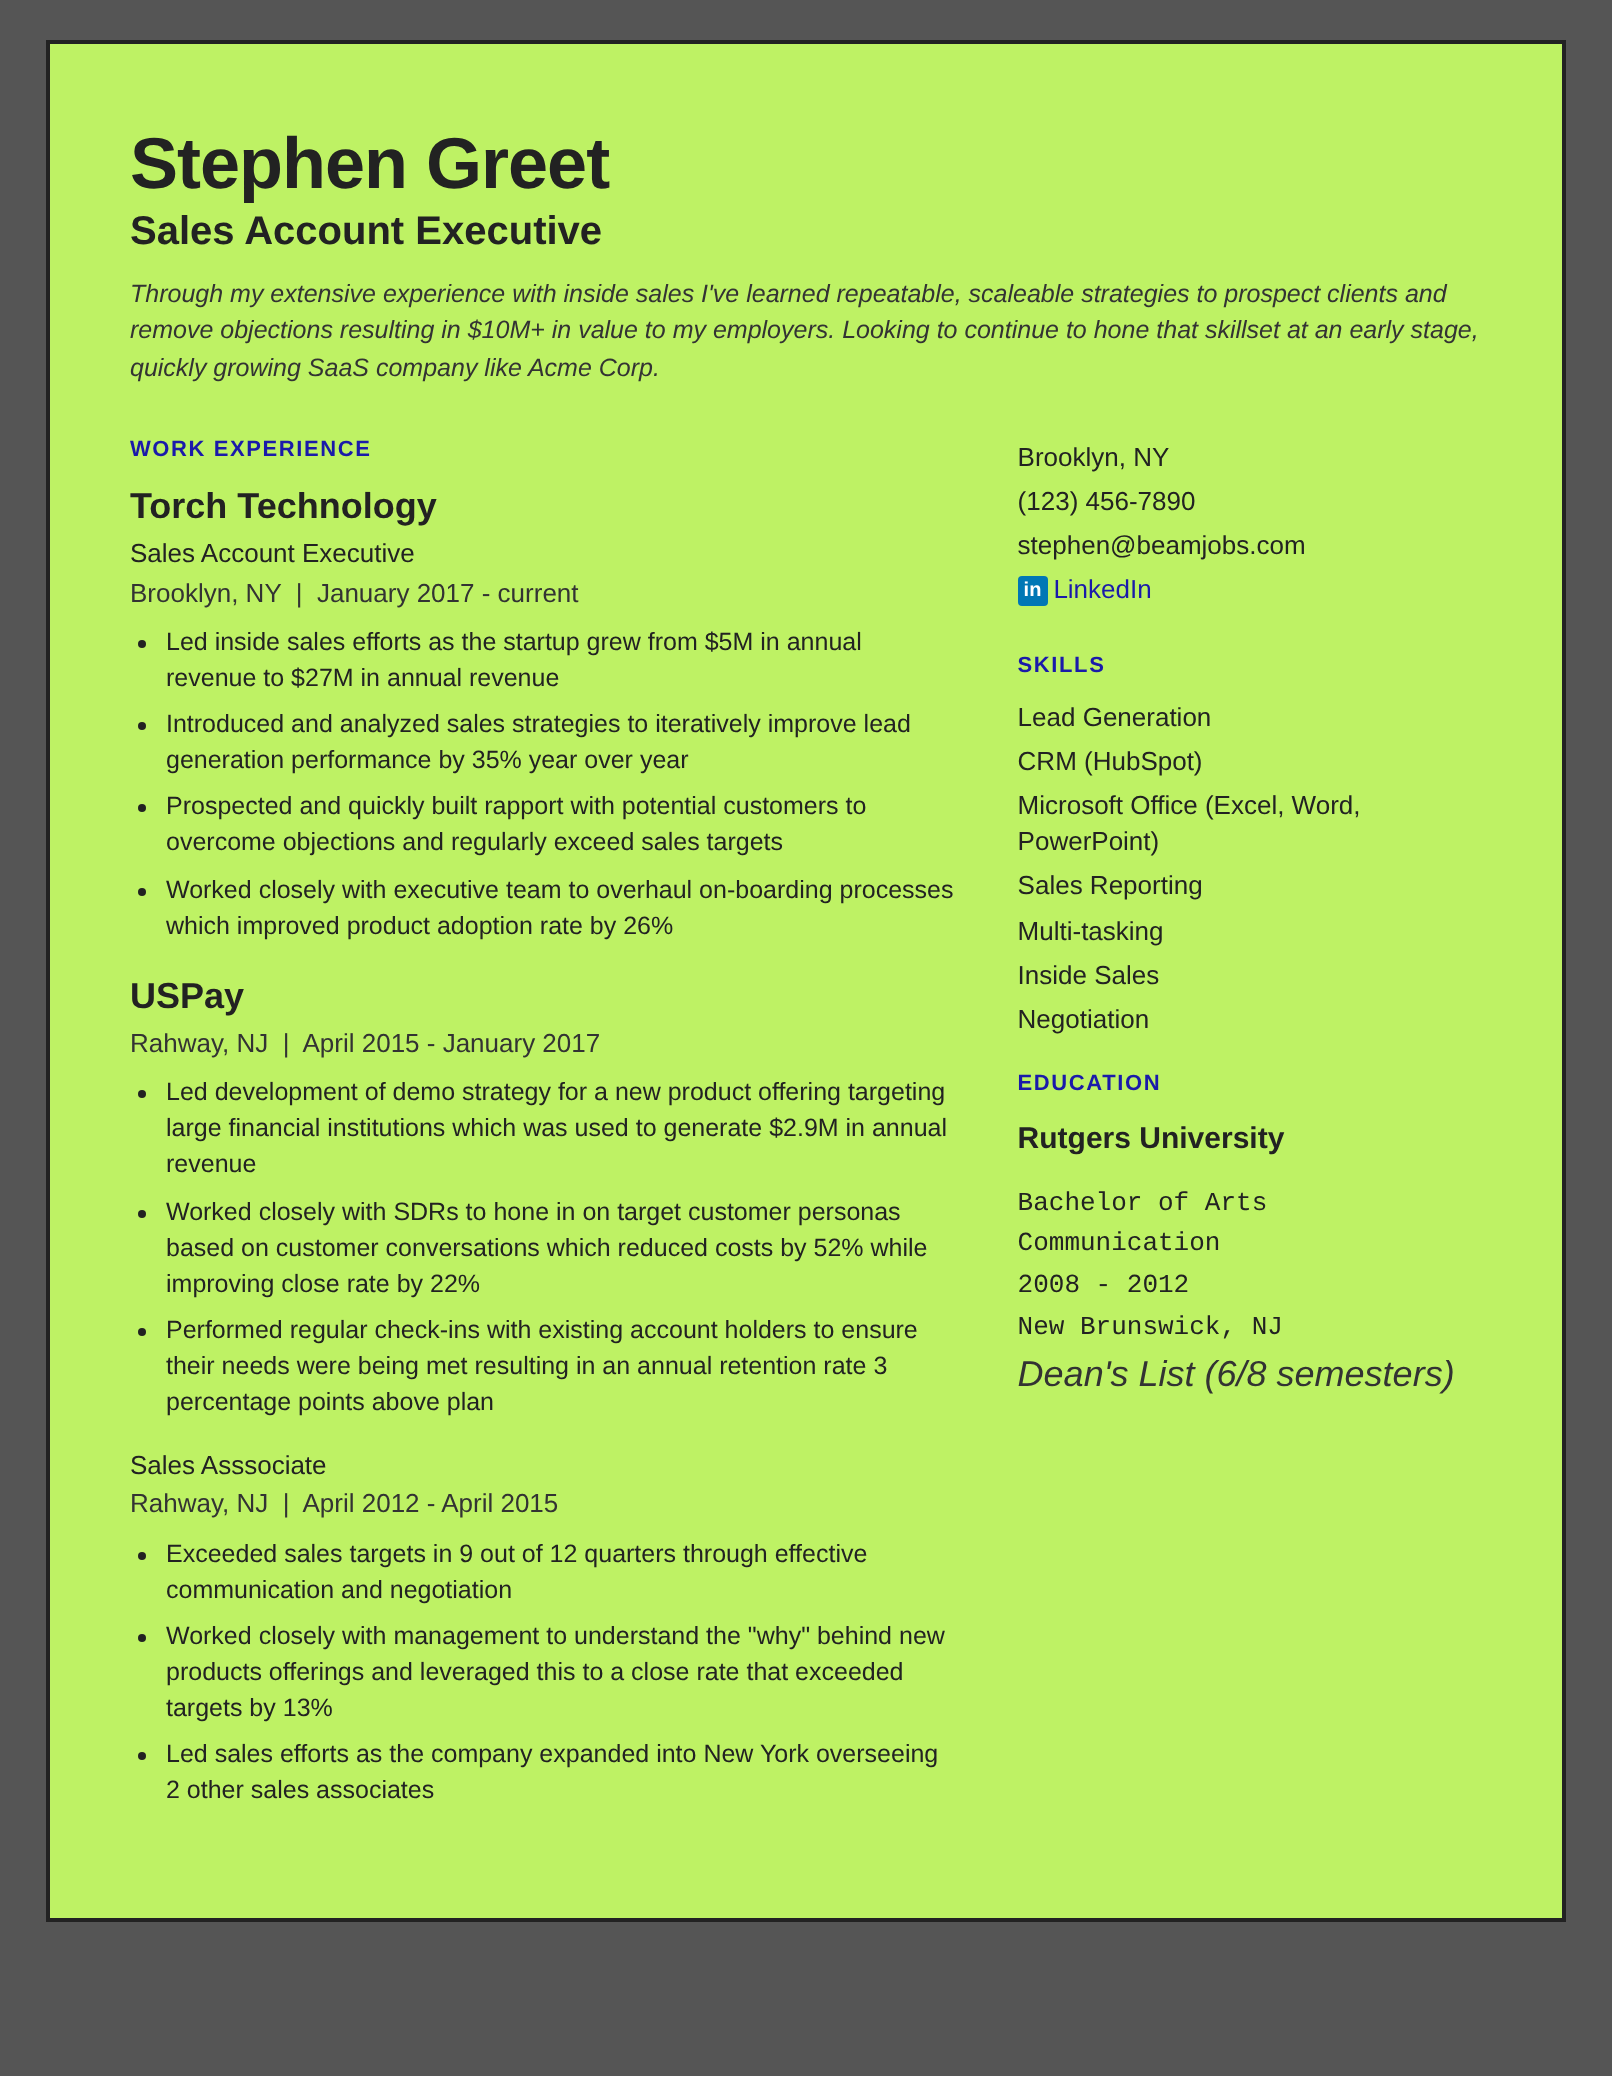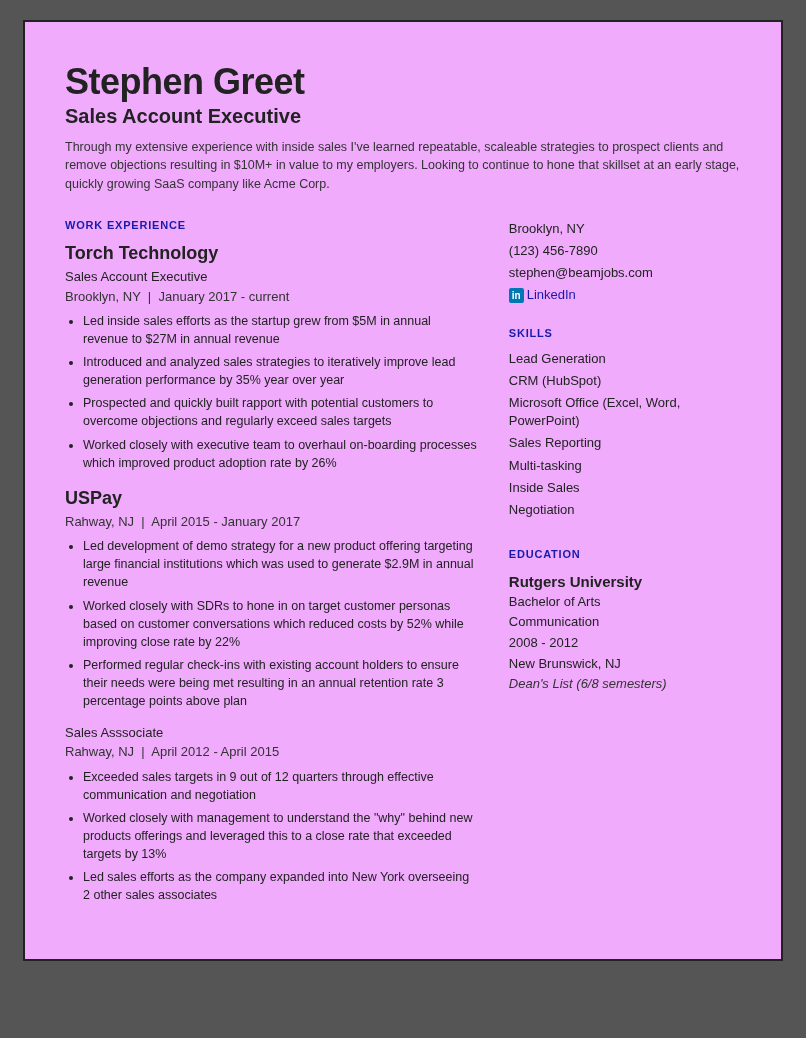--- a/index.html
+++ b/index.html
@@ -6,21 +6,21 @@
     body {
       font-family: Arial, sans-serif;
       background: #555;
       display: flex;
       justify-content: center;
       align-items: flex-start;
       padding: 20px;
     }
     .resume-wrapper {
       width: 760px;
-      background: #f0abfc;
+      background: #bef264;
       border: 2px solid #222;
       padding: 40px 40px 40px 40px;
       font-size: 13px;
       color: #222;
       line-height: 1.4;
     }
     .resume-layout {
       display: flex;
       gap: 31px;
     }
@@ -41,20 +41,21 @@
       font-weight: 900;
       letter-spacing: -0.5px;
       line-height: 1.1;
     }
     .header h2 {
       font-size: 20px;
       font-weight: 700;
       margin-bottom: 8px;
     }
     .header .summary {
+      font-style: italic;
       font-size: 12.5px;
       color: #333;
       line-height: 1.5;
     }
     
     .section-title {
       font-size: 11px;
       font-weight: 700;
       color: #1a1aaa;
       letter-spacing: 0.8px;
@@ -121,29 +122,30 @@
       padding: 0;
     }
     .skills-list li {
       font-size: 13px;
       margin-bottom: 4px;
     }
     
     .edu-school {
       font-size: 15px;
       font-weight: 700;
-      margin-bottom: 0;
+      margin-bottom: 12px;
     }
     .edu-detail {
       font-size: 13px;
       line-height: 1.6;
+      font-family: Liberation Mono, monospace;
     }
     .edu-deans {
       font-style: italic;
-      font-size: 13px;
+      font-size: 18px;
       color: #333;
     }
   </style>
 </head>
 <body>
 
 <div class="resume-wrapper">
 
   <div class="header">
     <h1>Stephen Greet</h1>
@@ -218,21 +220,21 @@
       <ul class="skills-list">
         <li>Lead Generation</li>
         <li>CRM (HubSpot)</li>
         <li>Microsoft Office (Excel, Word, PowerPoint)</li>
         <li>Sales Reporting</li>
         <li>Multi-tasking</li>
         <li>Inside Sales</li>
         <li>Negotiation</li>
       </ul>
 
-      <div class="section-title" style="margin-top:28px;">EDUCATION</div>
+      <div class="section-title" style="margin-top:16px;">EDUCATION</div>
       <div class="edu-school">Rutgers University</div>
       <div class="edu-detail">Bachelor of Arts</div>
       <div class="edu-detail">Communication</div>
       <div class="edu-detail">2008 - 2012</div>
       <div class="edu-detail">New Brunswick, NJ</div>
       <div class="edu-deans">Dean's List (6/8 semesters)</div>
 
     </div>
   </div>
 </div>

